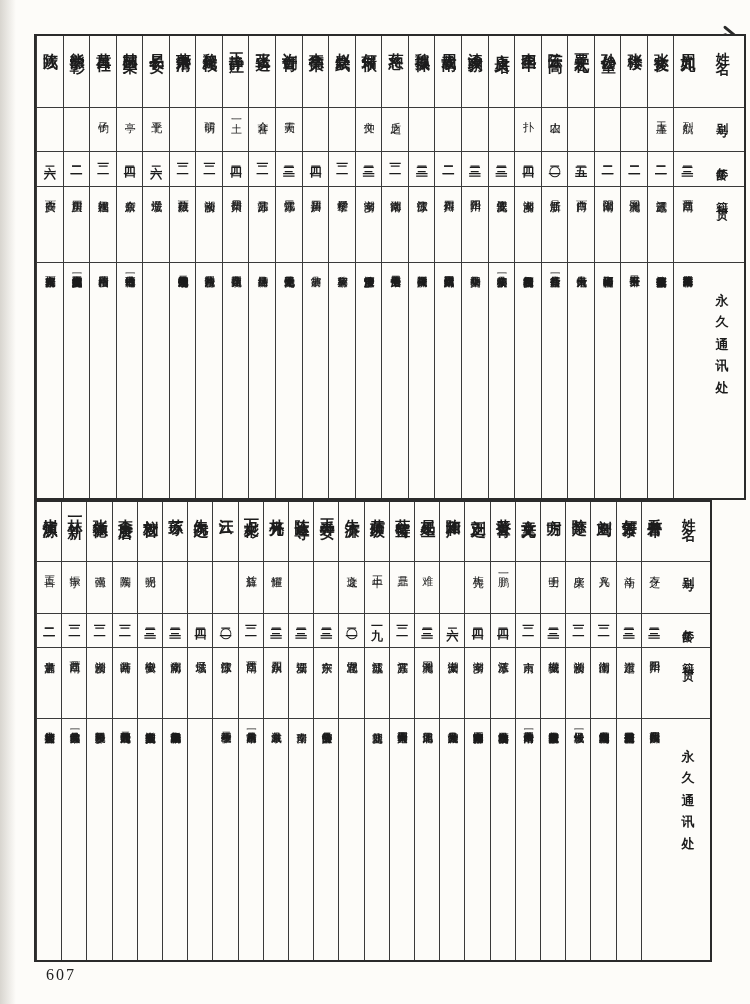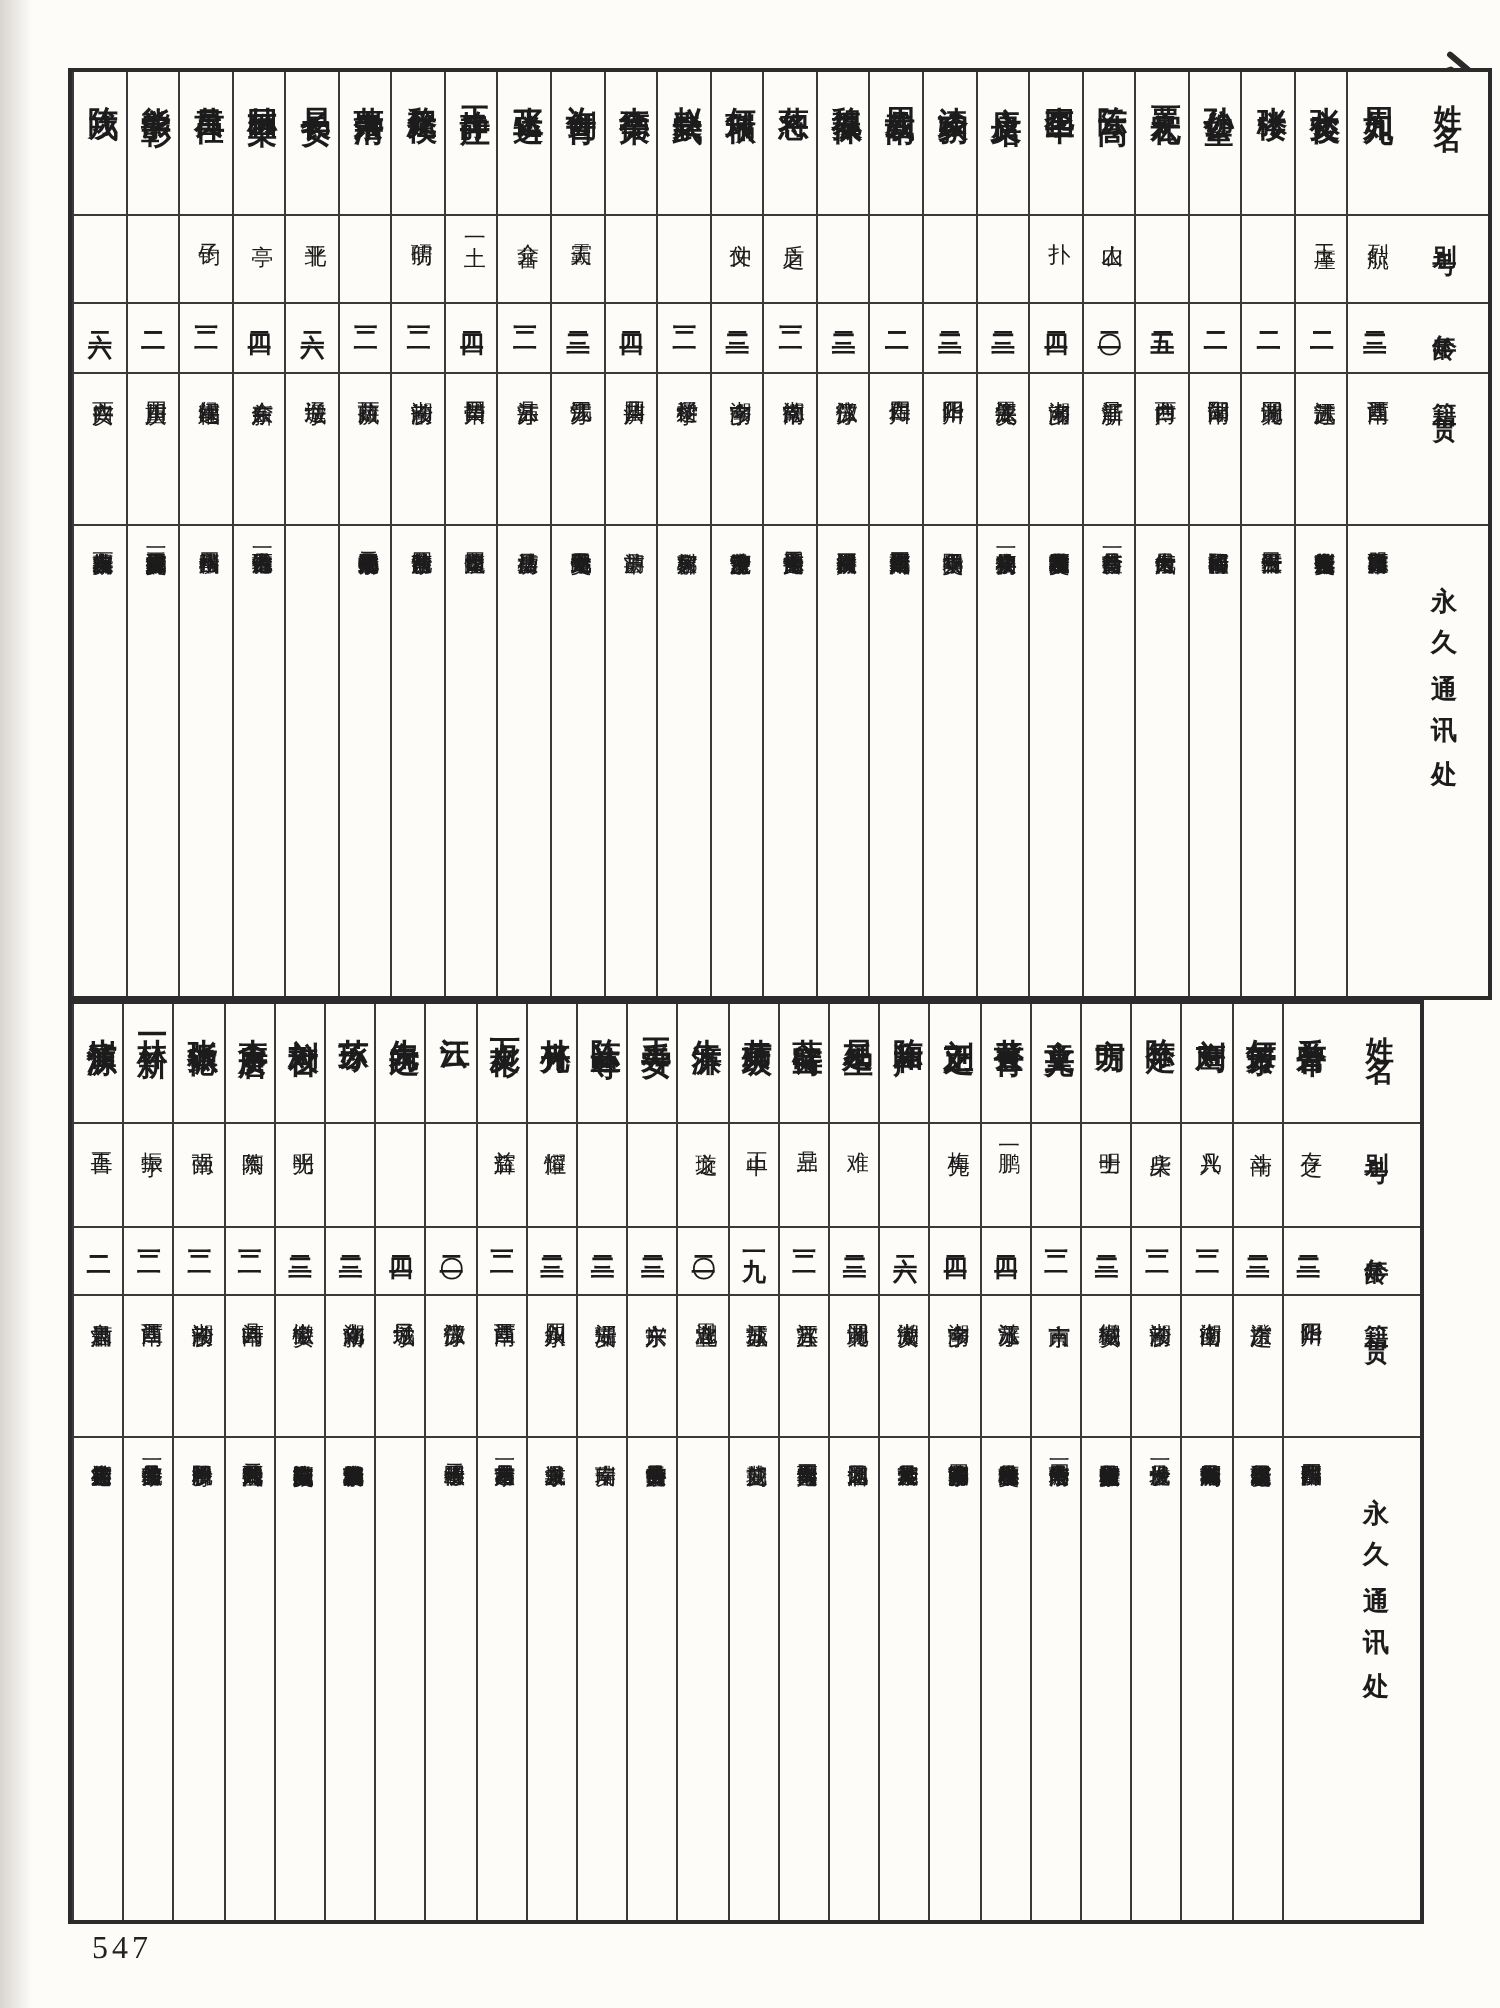--- a/index.html
+++ b/index.html
@@ -951,13 +951,13 @@
       </div>
       <div class="cell native">
         <span class="vtext">甘肃酒泉</span>
       </div>
       <div class="cell address">
         <span class="vtext">甘肃酒泉县火神庙街崔宅</span>
       </div>
     </div>
   </div>
 
-<div class="page-number">547</div>
+<div class="page-number">607</div>
 
 </body></html>

